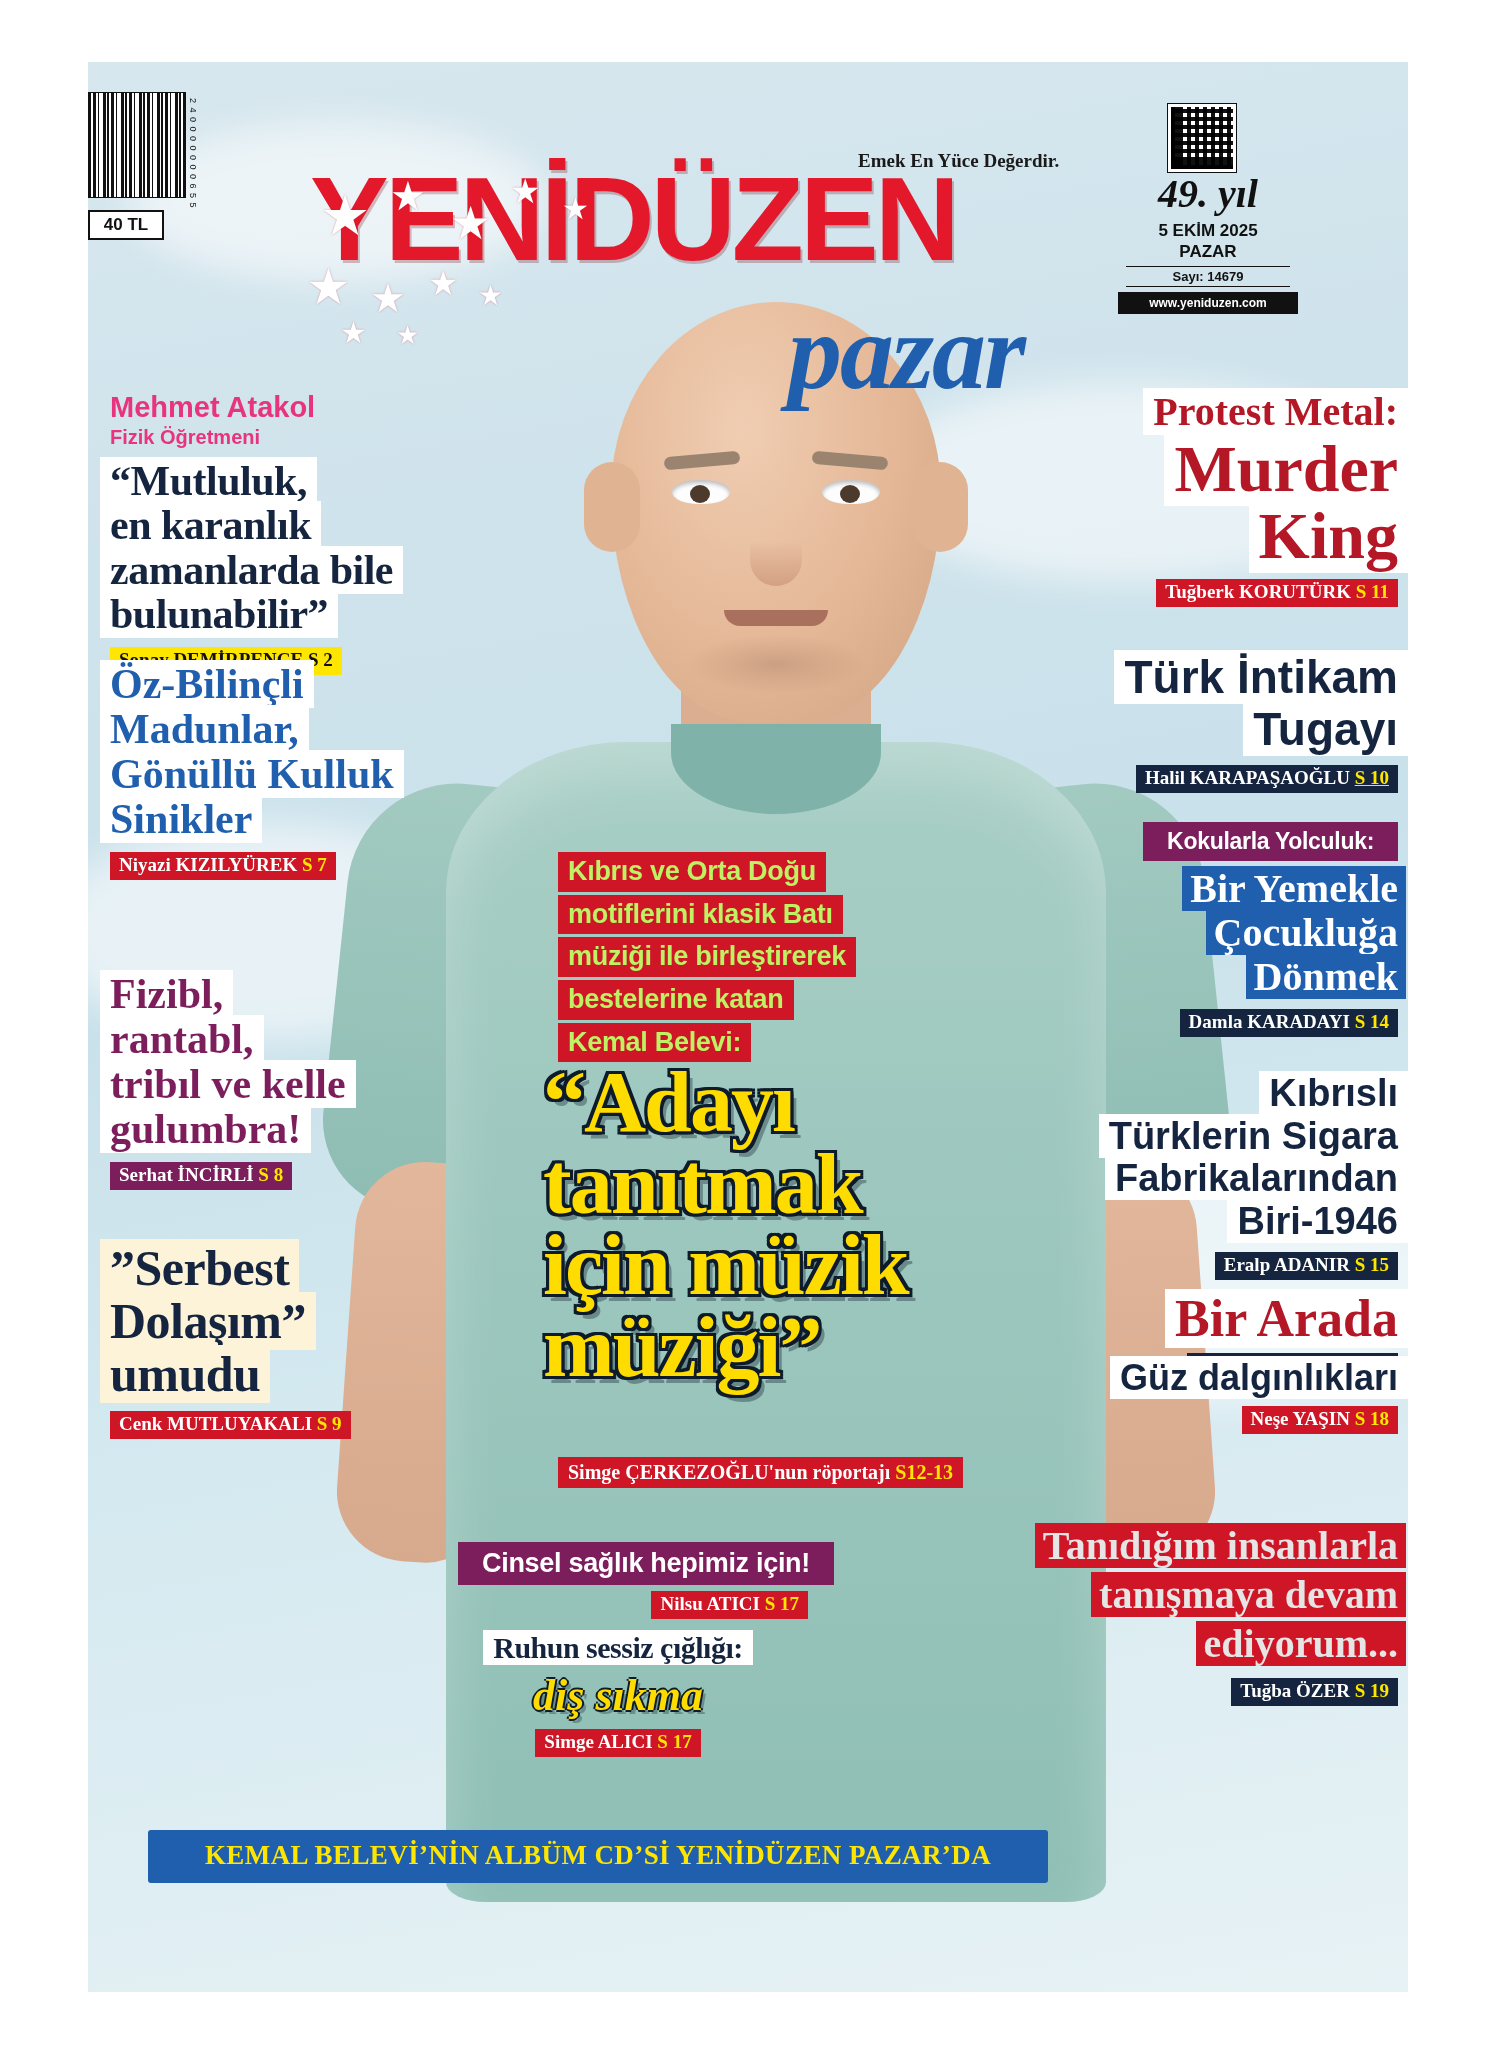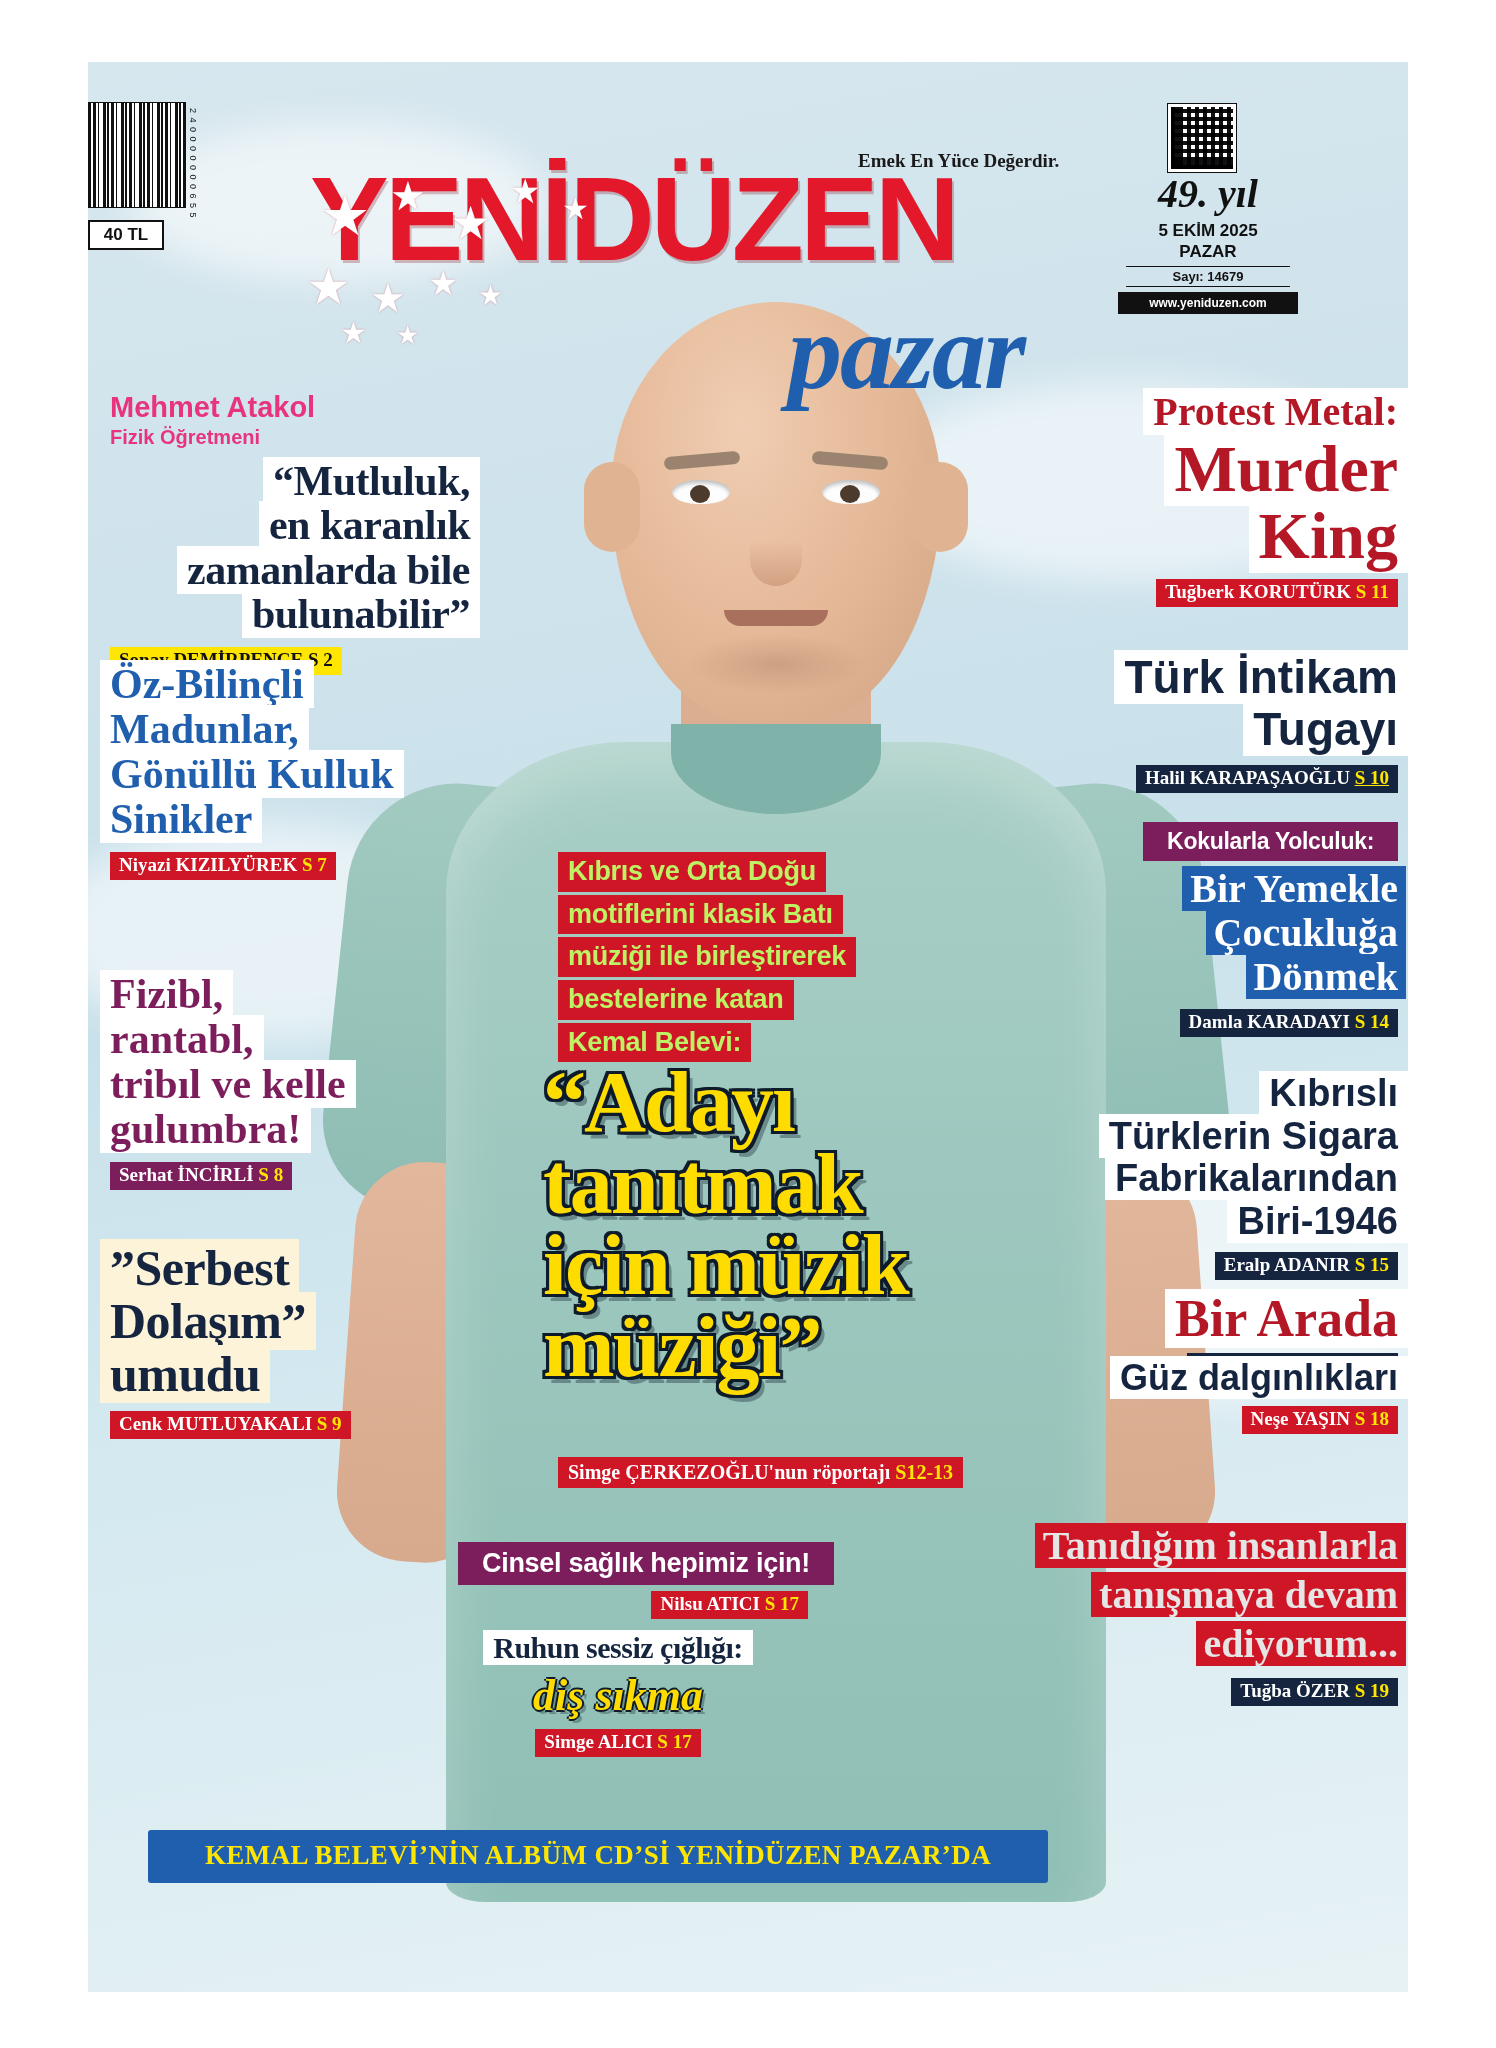--- a/index.html
+++ b/index.html
@@ -234,21 +234,21 @@
     font-weight: bold;
     font-size: 108px;
     color: #1f5fae;
     letter-spacing: -2px;
   }
 
   
   .barcode-box {
     position: absolute;
     left: 0px;
-    top: 40px;
+    top: 30px;
     width: 120px;
     height: 180px;
   }
   .barcode {
     width: 96px;
     height: 104px;
     background: repeating-linear-gradient(90deg,
       #111 0 2px, #fff 2px 4px, #111 4px 7px, #fff 7px 9px,
       #111 9px 10px, #fff 10px 14px, #111 14px 17px, #fff 17px 18px);
     border: 1px solid #111;
@@ -597,21 +597,21 @@
         <span>5 EKİM 2025</span><br>
         <span>PAZAR</span>
       </div>
       <div class="issue-no">Sayı: 14679</div>
       <div class="site">www.yeniduzen.com</div>
     </div>
 
     <div class="blk" style="left:22px;top:330px;width:360px;">
       <div class="kicker-pink">Mehmet Atakol</div>
       <div class="kicker-pink-sub">Fizik Öğretmeni</div>
-      <div class="head-serif-dark" style="margin-top:10px;text-align:right;">
+      <div class="head-serif-dark" style="margin-top:10px;">
         <span class="line"><span class="hl-white">“Mutluluk,</span></span>
         <span class="line"><span class="hl-white">en karanlık</span></span>
         <span class="line"><span class="hl-white">zamanlarda bile</span></span>
         <span class="line"><span class="hl-white">bulunabilir”</span></span>
       </div>
       <div style="margin-top:10px;">
         <span class="byline by-yellow">
           <span>Sonay DEMİRPENÇE</span>
           <span class="page-ref">S 2</span>
         </span>

